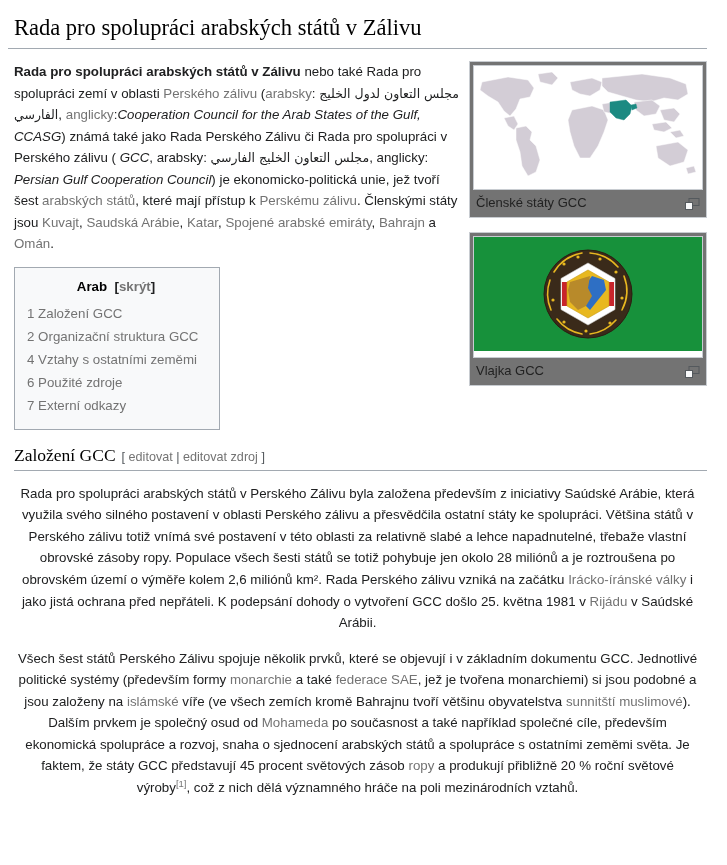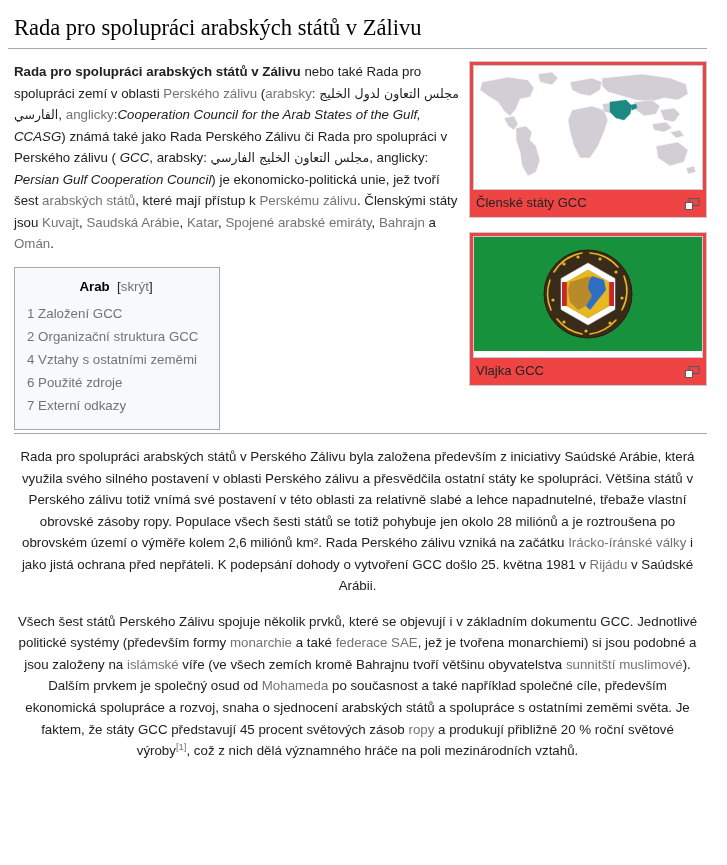--- a/index.html
+++ b/index.html
@@ -47,21 +47,21 @@
   .content {
     position: relative;
   }
   .thumbs {
     float: right;
     width: 238px;
     margin: 0 0 6px 10px;
   }
   .thumb {
     border: 1px solid #c8ccd1;
-    background: #ef4444;
+    background: #737373;
     padding: 3px;
     box-sizing: border-box;
     width: 238px;
     margin-bottom: 14px;
   }
   .thumb-inner {
     border: 1px solid #c8ccd1;
     background: #ffffff;
     box-sizing: border-box;
     width: 100%;
@@ -107,21 +107,21 @@
     width: 206px;
     font-size: 13.3px;
   }
   .toc-title {
     text-align: center;
     font-weight: bold;
     margin-bottom: 7px;
     font-size: 13.3px;
     color: #000;
   }
-  .toc-toggle { font-weight: normal; color: #202122; }
+  .toc-toggle { font-weight: bold; color: #202122; }
   .toc-list { list-style: none; margin: 0; padding: 0; }
   .toc-list li { margin: 0 0 3px 0; line-height: 1.5; }
   
   .sect-head {
     margin: 14px 0 0 6px;
     padding: 0;
     font-family: "Liberation Serif", serif;
     font-size: 17.5px;
     font-weight: normal;
     color: #000;
@@ -268,20 +268,21 @@
       <ul class="toc-list">
         <li><span class="lnk">1</span> <span class="lnk">Založení GCC</span></li>
         <li><span class="lnk">2</span> <span class="lnk">Organizační struktura GCC</span></li>
         <li><span class="lnk">4</span> <span class="lnk">Vztahy s ostatními zeměmi</span></li>
         <li><span class="lnk">6</span> <span class="lnk">Použité zdroje</span></li>
         <li><span class="lnk">7</span> <span class="lnk">Externí odkazy</span></li>
       </ul>
     </div>
 
     
+    <h2 class="sect-head"><span>Založení GCC</span><span class="editlinks"><span>[</span> <span class="lnk">editovat</span> <span>|</span> <span class="lnk">editovat zdroj</span> <span>]</span></span></h2>
     <hr class="sect-rule">
 
     <div class="clr"></div>
 
     <p class="para"><span>Rada pro spolupráci arabských států v Perského Zálivu byla založena především z iniciativy Saúdské Arábie, která využila svého silného postavení v oblasti Perského zálivu a přesvědčila ostatní státy ke spolupráci. Většina států v Perského zálivu totiž vnímá své postavení v této oblasti za relativně slabé a lehce napadnutelné, třebaže vlastní obrovské zásoby ropy. Populace všech šesti států se totiž pohybuje jen okolo 28 miliónů a je roztroušena po obrovském území o výměře kolem 2,6 miliónů km². Rada Perského zálivu vzniká na začátku </span><span class="lnk">Irácko-íránské války</span><span> i jako jistá ochrana před nepřáteli. K podepsání dohody o vytvoření GCC došlo 25. května 1981 v </span><span class="lnk">Rijádu</span><span> v Saúdské Arábii.</span></p>
 
     <p class="para"><span>Všech šest států Perského Zálivu spojuje několik prvků, které se objevují i v základním dokumentu GCC. Jednotlivé politické systémy (především formy </span><span class="lnk">monarchie</span><span> a také </span><span class="lnk">federace SAE</span><span>, jež je tvořena monarchiemi) si jsou podobné a jsou založeny na </span><span class="lnk">islámské</span><span> víře (ve všech zemích kromě Bahrajnu tvoří většinu obyvatelstva </span><span class="lnk">sunnitští muslimové</span><span>). Dalším prvkem je společný osud od </span><span class="lnk">Mohameda</span><span> po současnost a také například společné cíle, především ekonomická spolupráce a rozvoj, snaha o sjednocení arabských států a spolupráce s ostatními zeměmi světa. Je faktem, že státy GCC představují 45 procent světových zásob </span><span class="lnk">ropy</span><span> a produkují přibližně 20 % roční světové výroby</span><sup class="ref"><span class="lnk">[1]</span></sup><span>, což z nich dělá významného hráče na poli mezinárodních vztahů.</span></p>
 
   </div>
 </div>

